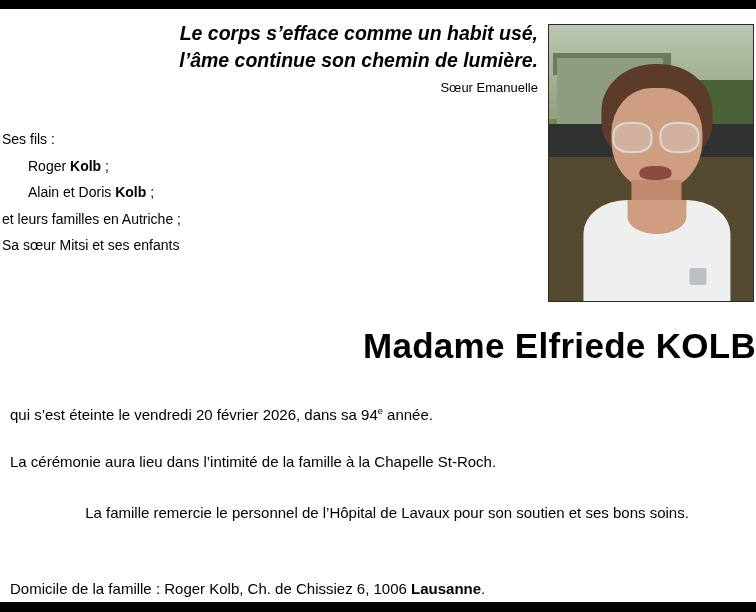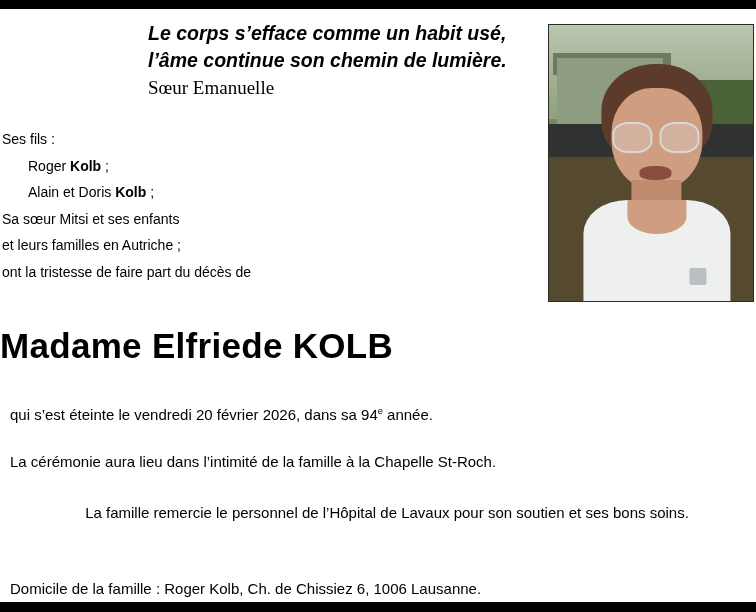--- a/index.html
+++ b/index.html
@@ -183,62 +183,62 @@
     height: 7%;
     background: #b9bfc2;
     border-radius: 2px;
   }
 
   .quote {
     position: absolute;
     left: 148px;
     top: 11px;
     width: 390px;
+    text-align: right;
     font-style: italic;
     font-weight: bold;
     font-size: 19.5px;
     line-height: 27px;
   }
   .quote .author {
     font-style: normal;
     font-weight: normal;
-    font-size: 19px;
-    font-family: Liberation Serif, serif;
+    font-size: 13px;
   }
 
   .family {
     position: absolute;
     left: 2px;
     top: 117px;
     width: 540px;
     font-size: 14px;
     line-height: 26.5px;
   }
   .family .indent { padding-left: 26px; }
   .family b { font-weight: bold; }
 
   .deceased-name {
     position: absolute;
     left: 0;
     top: 317px;
     width: 756px;
-    text-align: left;
+    text-align: right;
     font-size: 35px;
     font-weight: bold;
     letter-spacing: 0.3px;
   }
 
   .para {
     position: absolute;
     left: 10px;
     width: 754px;
     font-size: 15px;
     line-height: 26px;
   }
-  .para b { font-weight: normal; margin-top: 38px; }
+  .para b { font-weight: bold; margin-top: 38px; }
   .p1 { top: 389px; }
   .p2 { top: 440px; }
   .p3 { top: 491px; text-align: center; }
   .p4 { top: 567px; }
   sup {
     font-size: 0.62em;
     vertical-align: super;
   }
 </style>
 </head>
@@ -273,23 +273,22 @@
         <div class="shirt"></div>
         <div class="collar"></div>
         <div class="logo"></div>
       </div>
     </div>
 
     <div class="family">
       <div>Ses fils :</div>
       <div class="indent"><span>Roger </span><b>Kolb</b><span> ;</span></div>
       <div class="indent"><span>Alain et Doris </span><b>Kolb</b><span> ;</span></div>
+      <div>et leurs familles en Autriche ;</div>
       <div>Sa sœur Mitsi et ses enfants</div>
-      <div>et leurs familles en Autriche ;</div>
-      <div>ont la tristesse de faire part du décès de</div>
     </div>
 
     <div class="deceased-name">Madame Elfriede KOLB</div>
 
     <div class="para p1"><span>qui s’est éteinte le vendredi 20 février 2026, dans sa 94</span><sup>e</sup><span> année.</span></div>
 
     <div class="para p2">La cérémonie aura lieu dans l’intimité de la famille à la Chapelle St-Roch.</div>
 
     <div class="para p3">La famille remercie le personnel de l’Hôpital de Lavaux pour son soutien et ses bons soins.</div>
 

